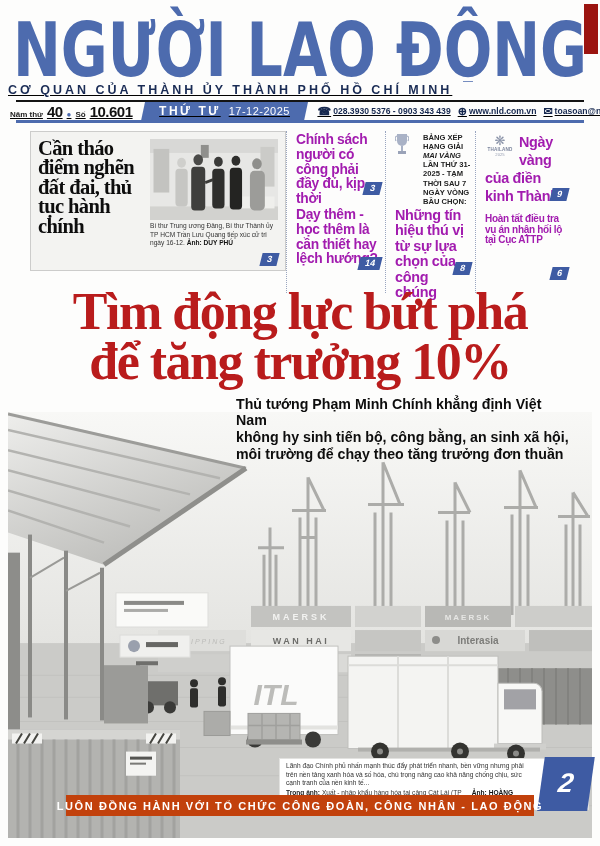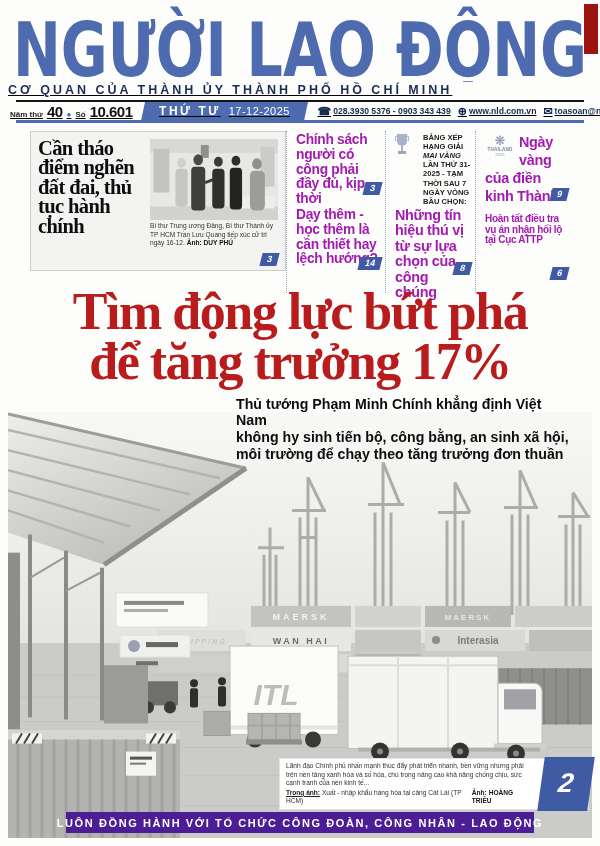--- a/index.html
+++ b/index.html
@@ -64,21 +64,21 @@
   .photo-wrap { position:absolute; left:8px; right:8px; top:412px; bottom:8px; background:#ececea; z-index:1; }
   .photo-svg { position:absolute; inset:0; width:100%; height:100%; }
 
   .caption-box { position:absolute; right:4px; bottom:29px; width:308px; background:#fff; display:flex; align-items:stretch; box-shadow:0 0 0 1px #e2e2e0; }
   .caption-text { flex:1; padding:3px 5px 3px 6px; font-size:6.6px; line-height:1.3; color:#333; }
   .caption-cred-row { display:flex; justify-content:space-between; margin-top:1px; }
   .cap-label { text-decoration:underline; font-weight:bold; color:#222; }
   .cap-credit { font-weight:bold; color:#111; }
   .page-badge { width:50px; background:#3e5ba3; color:#fff; display:flex; align-items:center; justify-content:center; font-weight:bold; font-style:italic; font-size:27px; transform:skewX(-8deg); margin:-2px -3px -2px 4px; }
 
-  .footer-bar { position:absolute; left:58px; right:58px; bottom:5px; height:21px; background:#4c1d95; color:#fff; display:flex; align-items:center; justify-content:center; font-weight:bold; font-size:11px; letter-spacing:1.6px; white-space:nowrap; }
+  .footer-bar { position:absolute; left:58px; right:58px; bottom:22px; height:21px; background:#c2410c; color:#fff; display:flex; align-items:center; justify-content:center; font-weight:bold; font-size:11px; letter-spacing:1.6px; white-space:nowrap; }
 </style>
 </head>
 <body>
 
 <div class="sheet">
 
   <div class="masthead">
     <div class="corner-flag"></div>
     <svg class="mast-title-svg" viewBox="0 0 584 76">
       <text x="292" y="70" text-anchor="middle" textLength="574" lengthAdjust="spacingAndGlyphs" font-family="DejaVu Sans, sans-serif" font-weight="bold" font-size="74" fill="#4d6bae">NGƯỜI LAO ĐỘNG</text>
@@ -193,21 +193,21 @@
       </div>
       <div class="story" style="height:66px">
         <div class="h-sans" style="font-size:10px">Hoàn tất điều tra vụ án nhận hối lộ tại Cục ATTP</div>
         <span class="badge">6</span>
       </div>
     </div>
   </div>
 
   <div class="main-headline">
     <div>Tìm động lực bứt phá</div>
-    <div>để tăng trưởng 17%</div>
+    <div>để tăng trưởng 10%</div>
   </div>
   <div class="deck">Thủ tướng Phạm Minh Chính khẳng định Việt Nam
 không hy sinh tiến bộ, công bằng, an sinh xã hội,
 môi trường để chạy theo tăng trưởng đơn thuần</div>
 
   <div class="photo-wrap">
     <svg class="photo-svg" viewBox="0 0 584 424" preserveAspectRatio="none">
       <defs>
         <linearGradient id="sky" x1="0" y1="0" x2="0" y2="1">
           <stop offset="0" stop-color="#f8f8f6"></stop>

